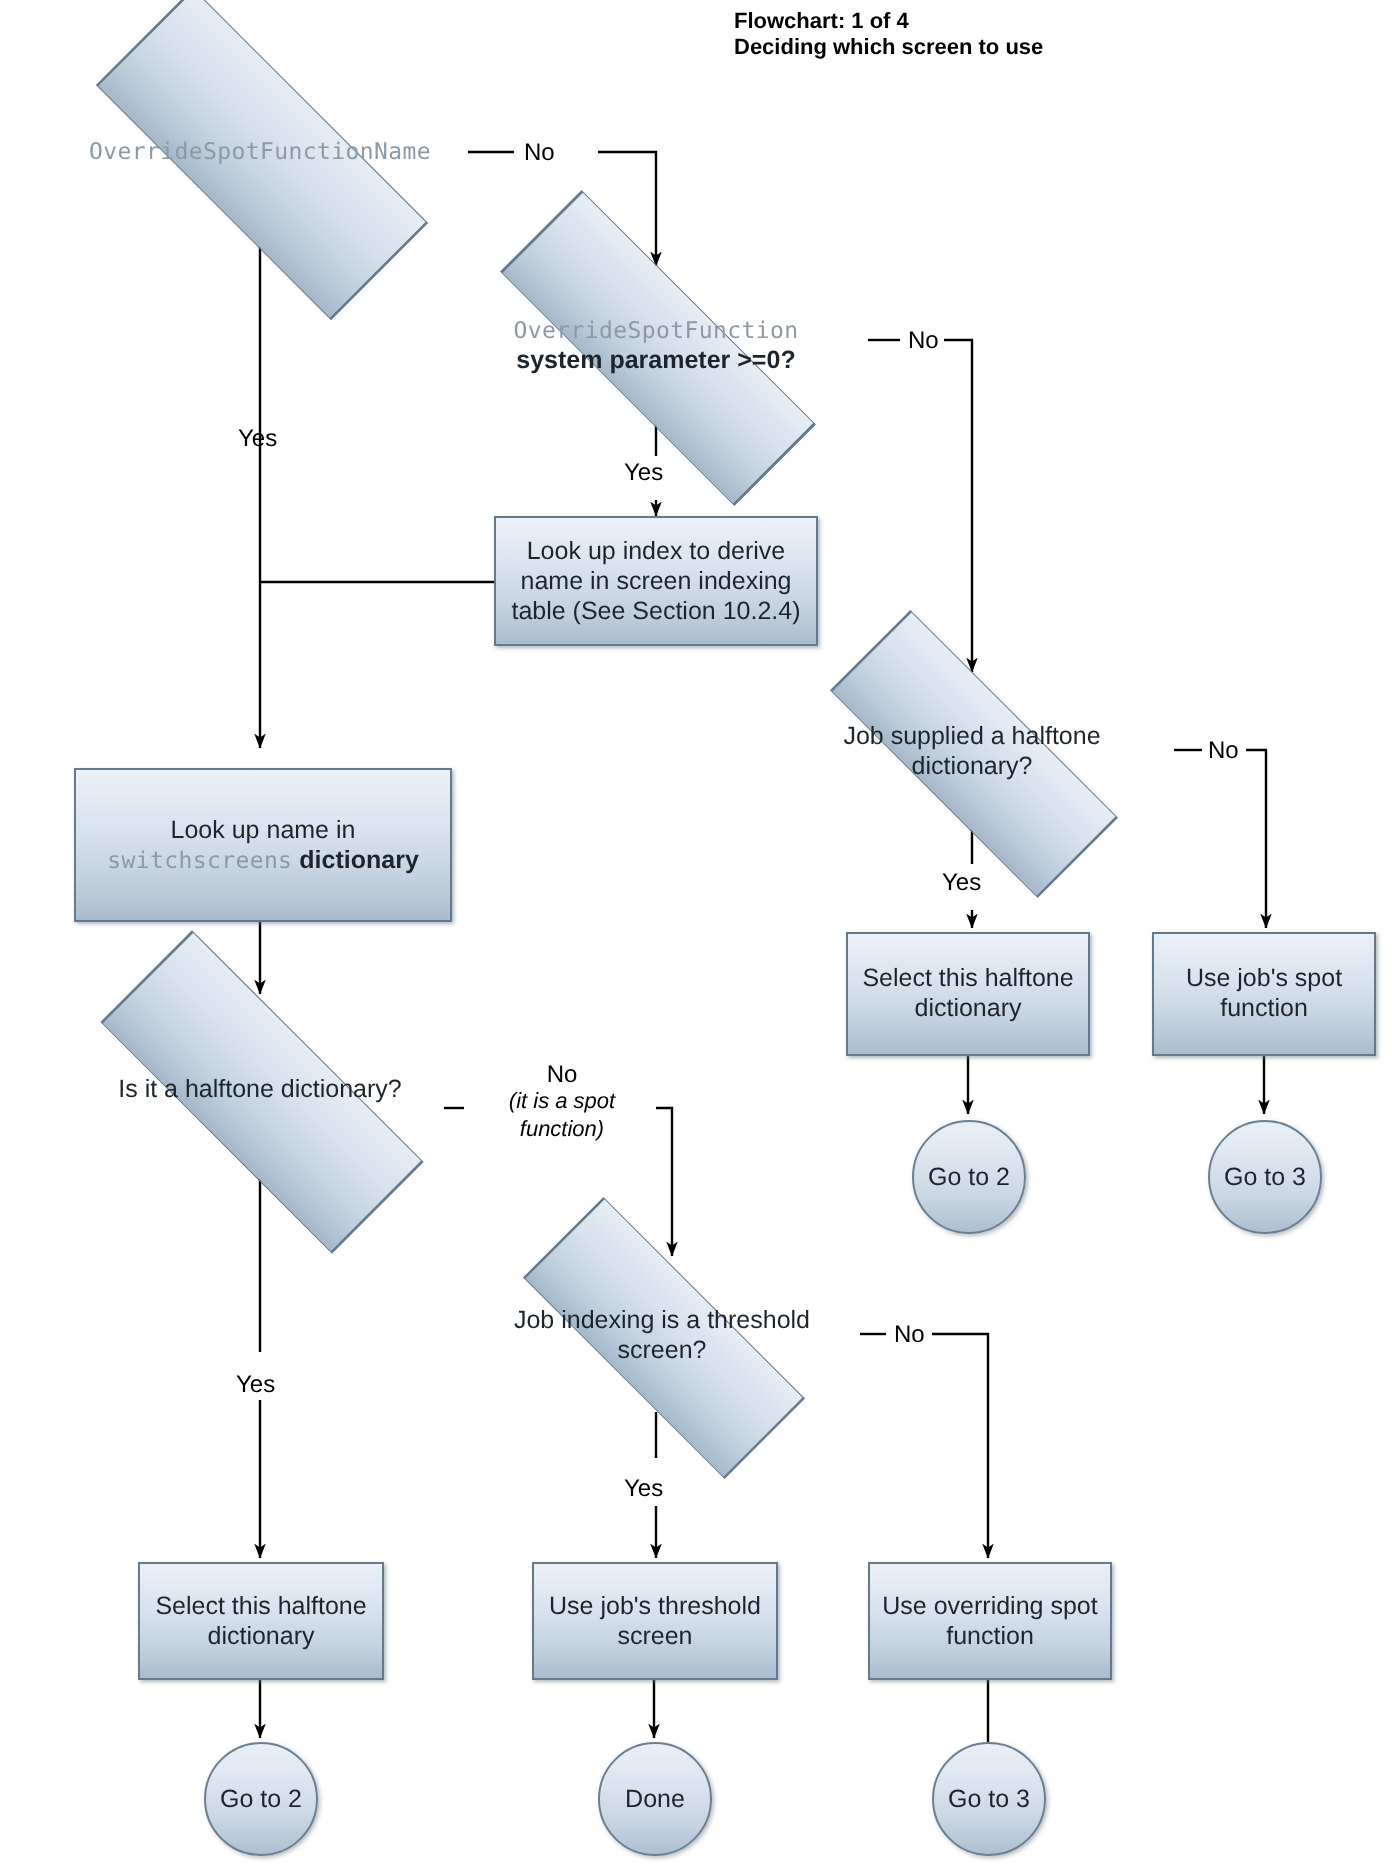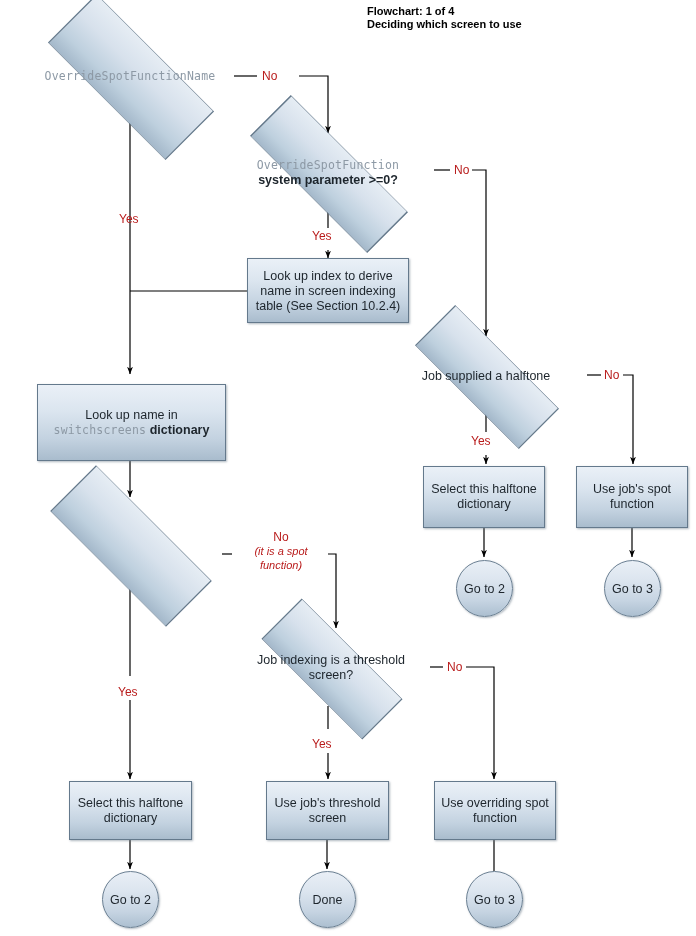--- a/index.html
+++ b/index.html
@@ -91,21 +91,21 @@
   }
   .strong {
     font-weight: bold;
     color: #1d252c;
   }
 
   
   .elabel {
     position: absolute;
     font-size: 12px;
-    color: #b91c1c;
+    color: #000000;
     white-space: nowrap;
     line-height: 14px;
   }
   .elabel.italic {
     font-style: italic;
     font-size: 11px;
   }
   .elabel.center {
     text-align: center;
   }
@@ -203,20 +203,21 @@
         <span class="mono">switchscreens</span><span>&nbsp;</span><span class="strong">dictionary</span>
       </div>
     </div>
   </div>
 
   <div class="node diamond" style="left:384px; top:336px; width:204px; height:79px;">
     <div class="dshape" style="width:108px; height:108px; margin-left:-54px; margin-top:-54px;
                 transform: rotate(45deg) scale(1.335, 0.517);"></div>
     <div class="lbl">
       <div>Job supplied a halftone</div>
+      <div>dictionary?</div>
     </div>
   </div>
 
   <div class="node box" style="left:423px; top:466px; width:122px; height:62px;">
     <div class="lbl">
       <div>Select this halftone</div>
       <div>dictionary</div>
     </div>
   </div>
 
@@ -231,20 +232,21 @@
     <div class="lbl">Go to 2</div>
   </div>
 
   <div class="node circle" style="left:604px; top:560px; width:57px; height:57px;">
     <div class="lbl">Go to 3</div>
   </div>
 
   <div class="node diamond" style="left:16px; top:500px; width:228px; height:90px;">
     <div class="dshape" style="width:118px; height:118px; margin-left:-59px; margin-top:-59px;
                 transform: rotate(45deg) scale(1.365, 0.54);"></div>
+    <div class="lbl">Is it a halftone dictionary?</div>
   </div>
 
   <div class="node diamond" style="left:232px; top:628px; width:198px; height:79px;">
     <div class="dshape" style="width:106px; height:106px; margin-left:-53px; margin-top:-53px;
                 transform: rotate(45deg) scale(1.32, 0.527);"></div>
     <div class="lbl">
       <div>Job indexing is a threshold</div>
       <div>screen?</div>
     </div>
   </div>

